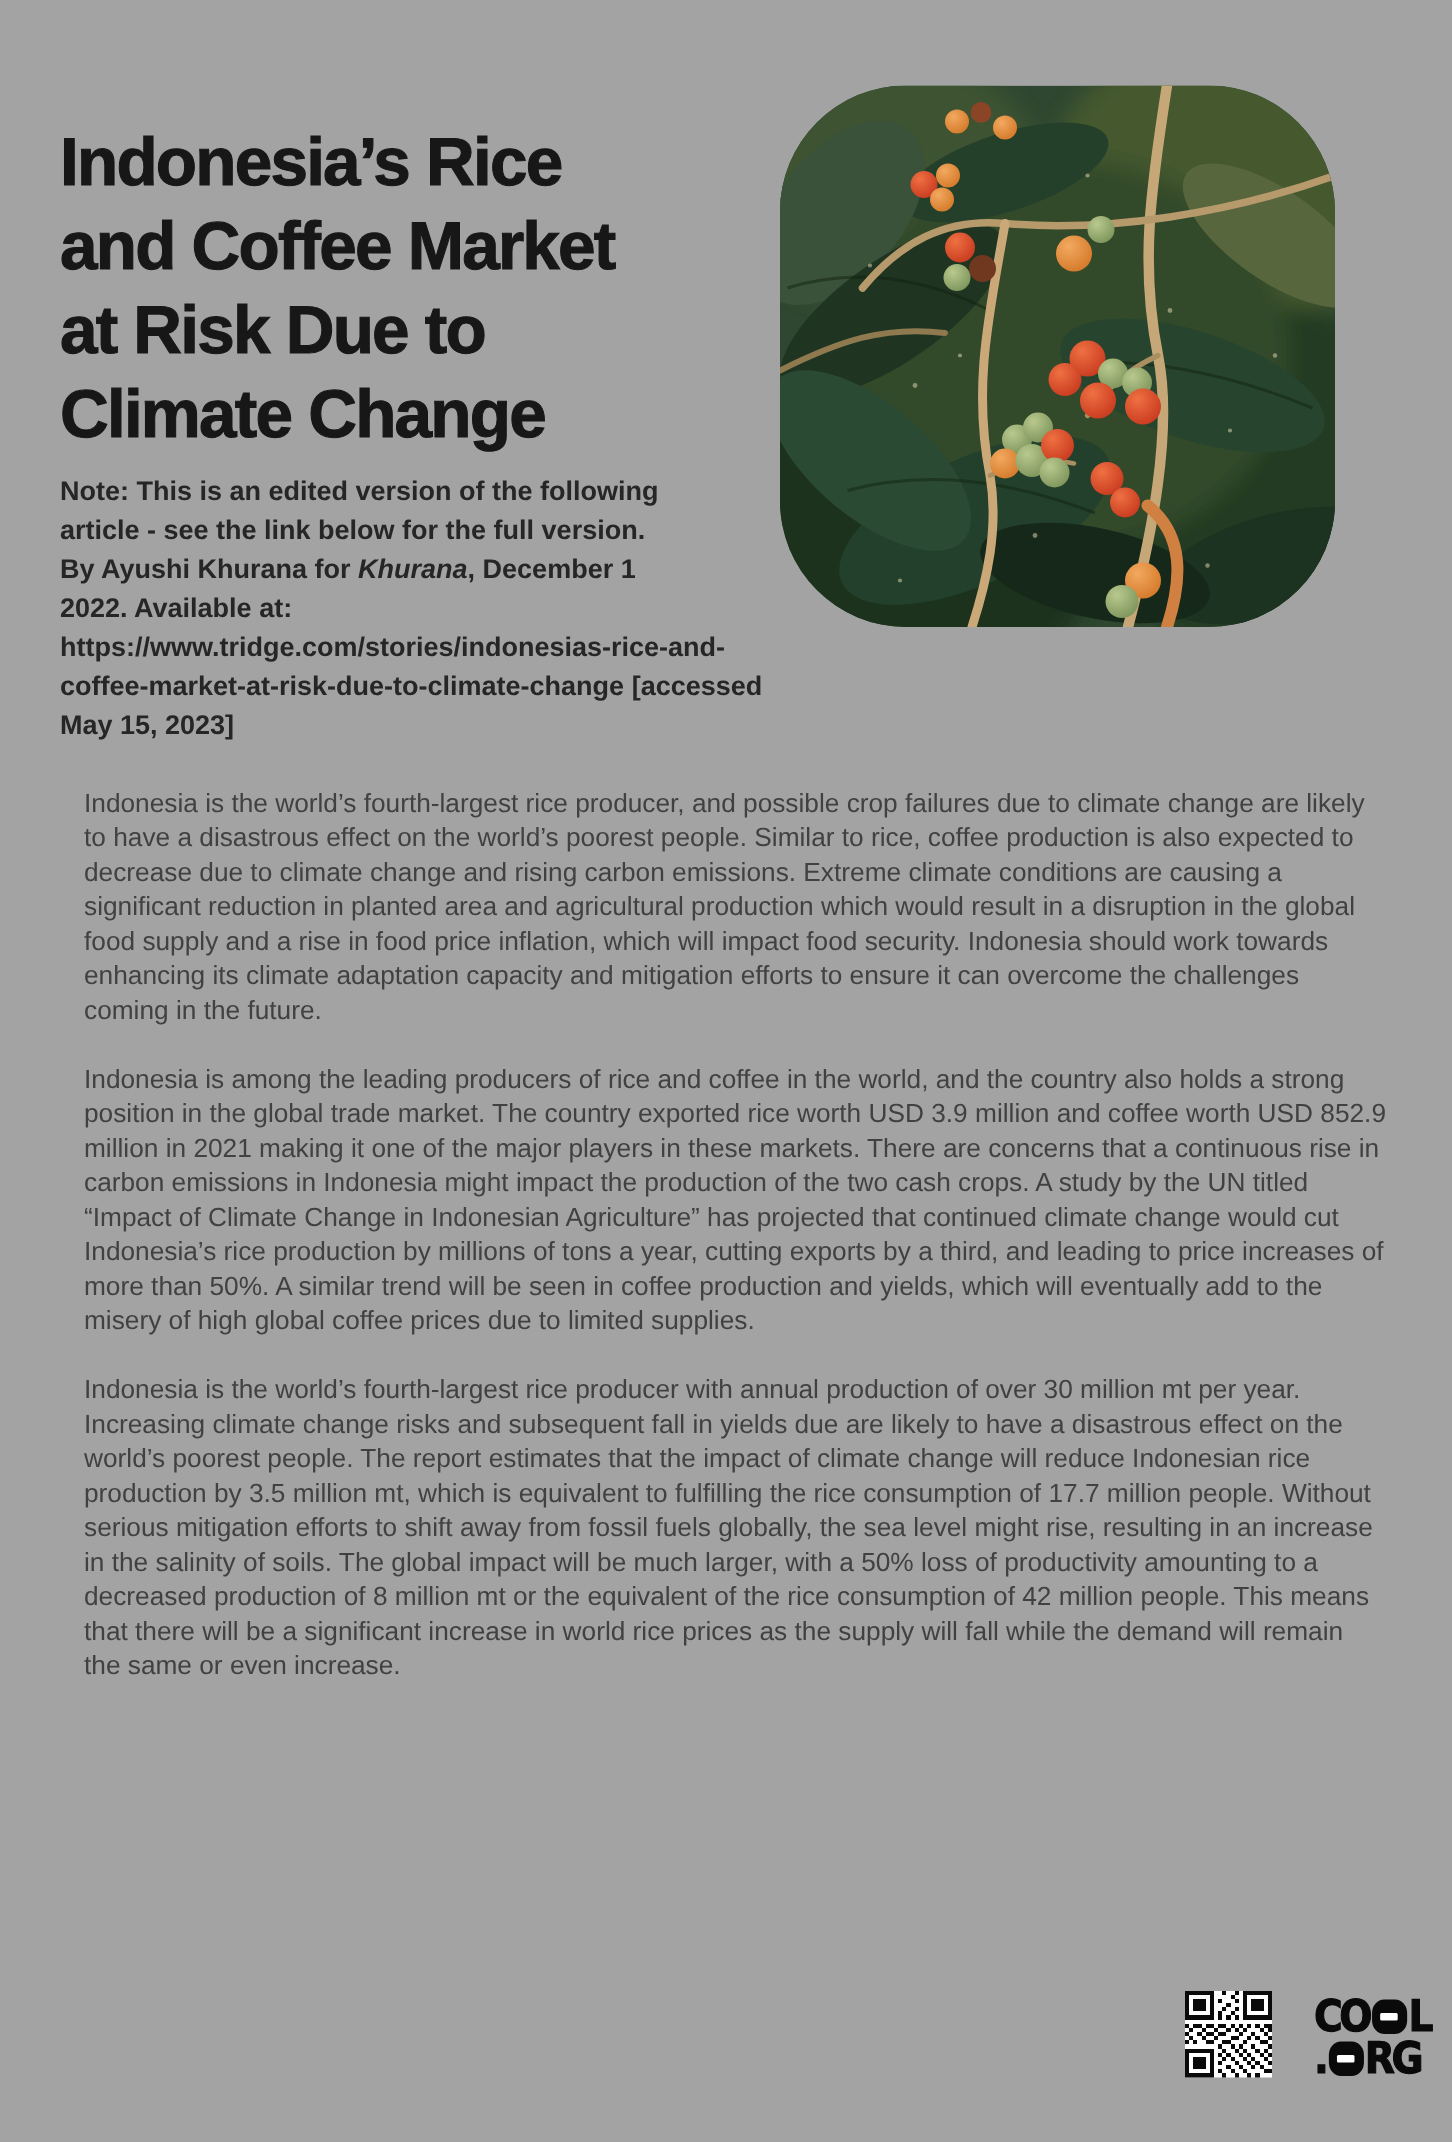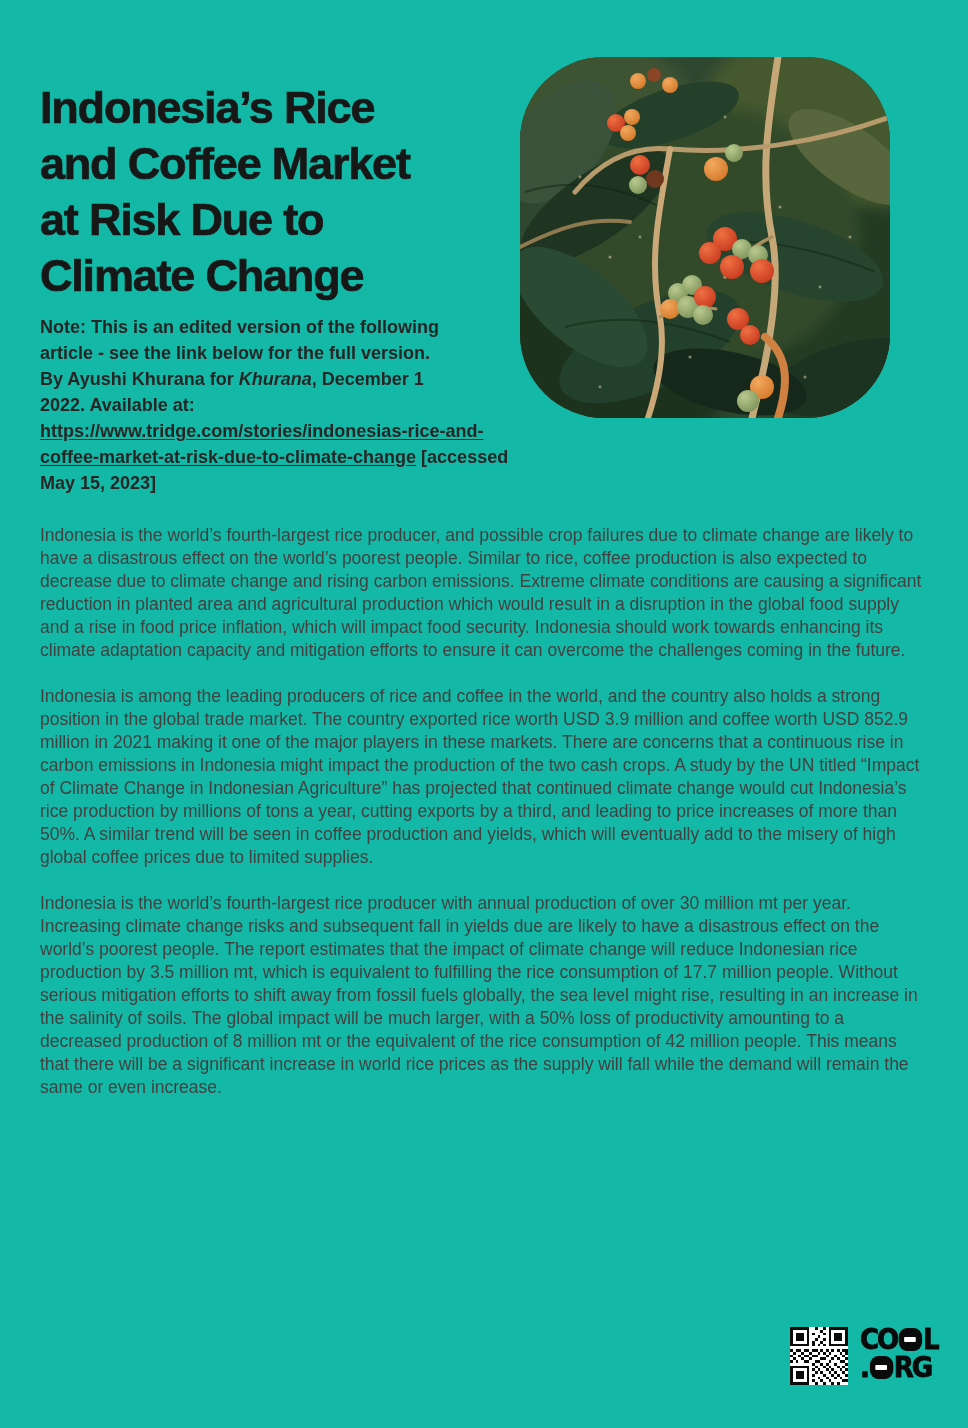--- a/index.html
+++ b/index.html
@@ -4,62 +4,62 @@
 <style>
   * { box-sizing: border-box; }
   html, body { margin: 0; padding: 0; }
   body {
     width: 968px; height: 1428px;
     background: #ffffff;
     font-family: "Liberation Sans", sans-serif;
     position: relative;
     overflow: hidden;
   }
-  .page { position: absolute; inset: 0; background: #14b8a6; }
+  .page { position: absolute; inset: 0; background: #a3a3a3; }
 
   
   .title {
     position: absolute; left: 40px; top: 50px; width: 490px;
     font-size: 45px; line-height: 56px; font-weight: 800;
     letter-spacing: -1.2px; color: #171717;
     white-space: pre-line;
     -webkit-text-stroke: 0.7px #171717;
   }
 
   
   .note {
     position: absolute; left: 40px; top: 296px; width: 472px;
     font-size: 18px; line-height: 26px; font-weight: 700;
     color: #262626; white-space: pre-line;
   }
   .note .src-italic { font-style: italic; }
   .note .src-link {
-    color: #262626; text-decoration: underline; cursor: pointer;
+    color: #262626; cursor: pointer;
     text-underline-offset: 2px;
   }
 
   
   .photo {
     position: absolute; left: 520px; top: 57px;
     width: 370px; height: 361px;
     border-radius: 84px; overflow: hidden;
   }
   .photo svg { display: block; width: 100%; height: 100%; }
 
   
   .article {
     position: absolute; left: 40px; top: 524px; width: 884px;
     font-size: 17.5px; line-height: 23px; color: #414141;
   }
-  .article p { margin: 0 0 23px 0; }
+  .article p { margin: 0 0 23px 16px; }
 
   
   .brand {
     position: absolute; left: 790px; top: 1327px;
-    display: flex; align-items: flex-start; gap: 12px;
+    display: flex; align-items: flex-end; gap: 28px;
   }
   .qr { width: 58px; height: 58px; }
   .qr svg { display: block; width: 100%; height: 100%; }
   .logo { display: flex; flex-direction: column; gap: 3px; transform: scaleX(0.9); transform-origin: left center; }
   .logo-row {
     display: flex; align-items: center; height: 25px;
     font-family: "DejaVu Sans", sans-serif;
     font-size: 29px; line-height: 25px; font-weight: 800;
     letter-spacing: -2.5px; color: #0a0a0a;
     -webkit-text-stroke: 0.8px #0a0a0a;

